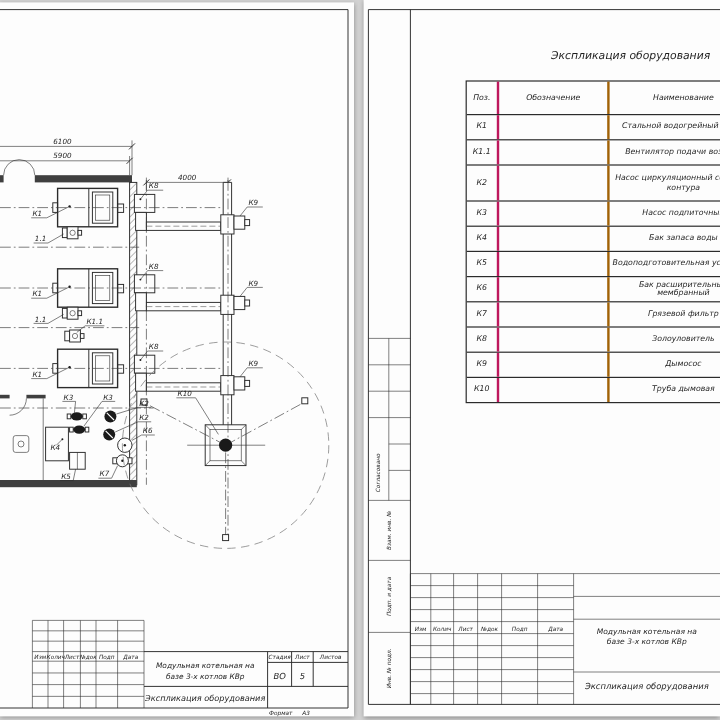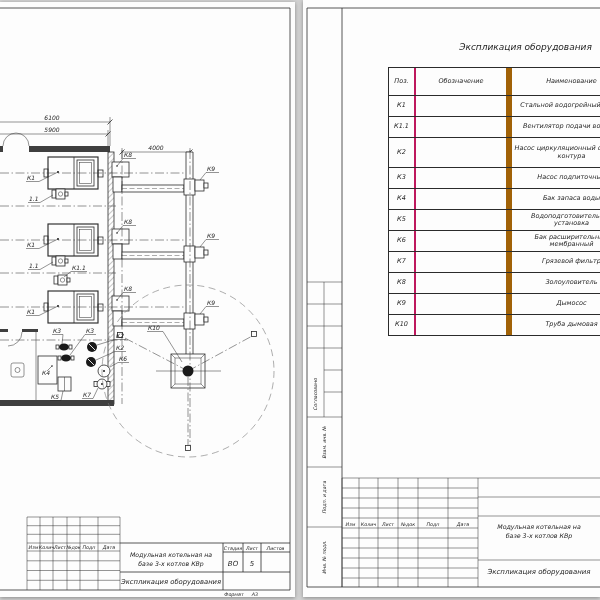--- a/index.html
+++ b/index.html
@@ -26,21 +26,21 @@
   .cadtx{font-style:italic;color:#1e1e1e}
   .tbl-title{position:absolute;left:115px;top:42px;width:215px;text-align:center;
              font-size:9px;z-index:6}
   .eq-table{position:absolute;left:85px;top:67px;width:242px;
             border:1px solid #2b2b2b;z-index:6;background:transparent}
   .eq-row{display:flex;border-top:1px solid #2b2b2b}
   .eq-row.first{border-top:none}
   .cell{display:flex;align-items:center;justify-content:center;font-style:italic;
         font-size:6.5px;color:#1e1e1e;text-align:center;line-height:7.5px}
   .c1{width:25px;border-right:2px solid #be185d}
-  .c2{width:90px;border-right:6px solid #a16207}
+  .c2{width:90px;border-right:2px solid #a16207}
   .c3{flex:1;padding:0 2px}
   .hrow{height:27px}.drow{height:20px}.k2row{height:29px}
   .stampR-proj{position:absolute;left:177px;top:523px;width:118px;text-align:center;
                font-size:6.3px;line-height:8.5px;z-index:6}
   .stampR-doc{position:absolute;left:177px;top:568px;width:118px;text-align:center;
               font-size:7px;z-index:6}
 </style>
 </head>
 <body>
 

